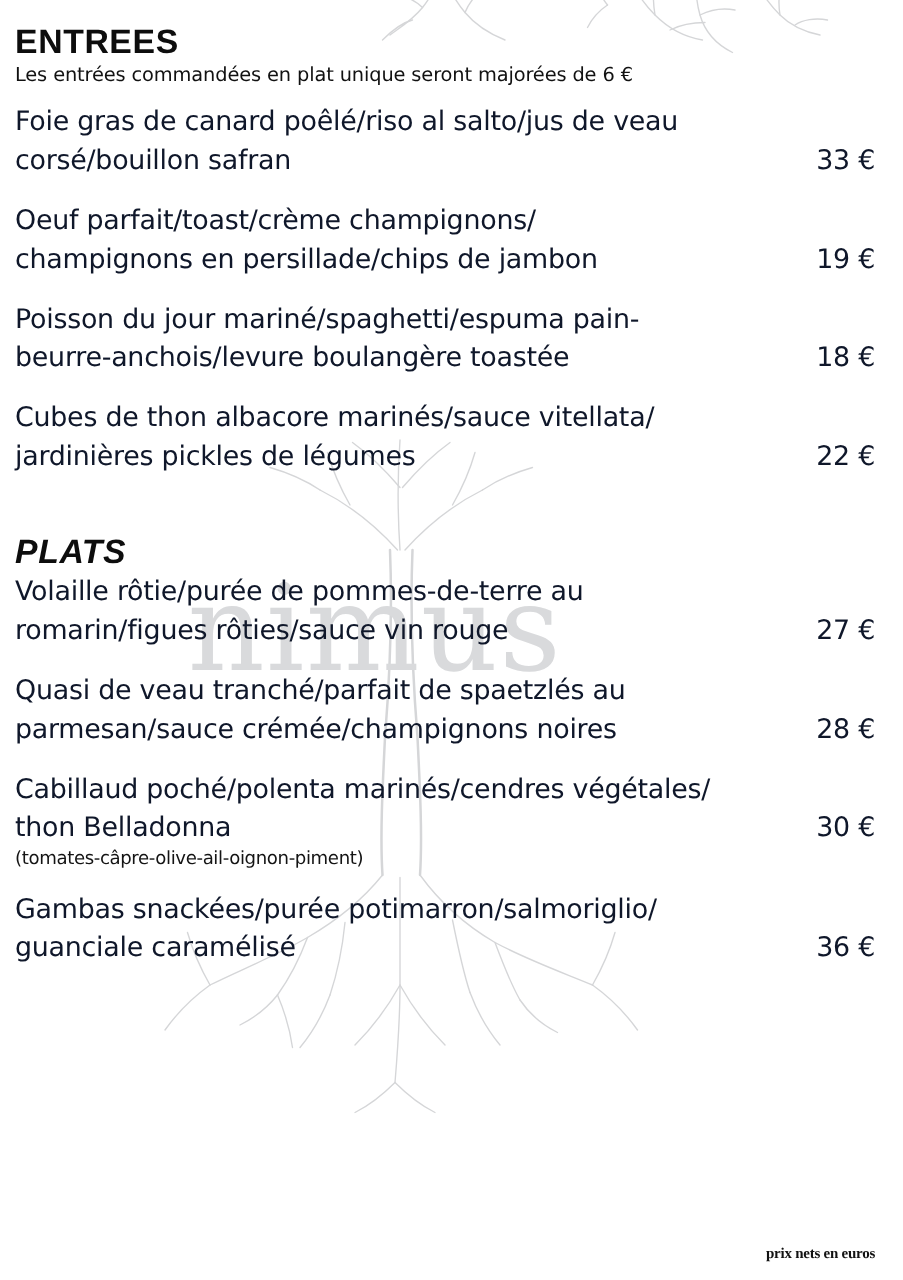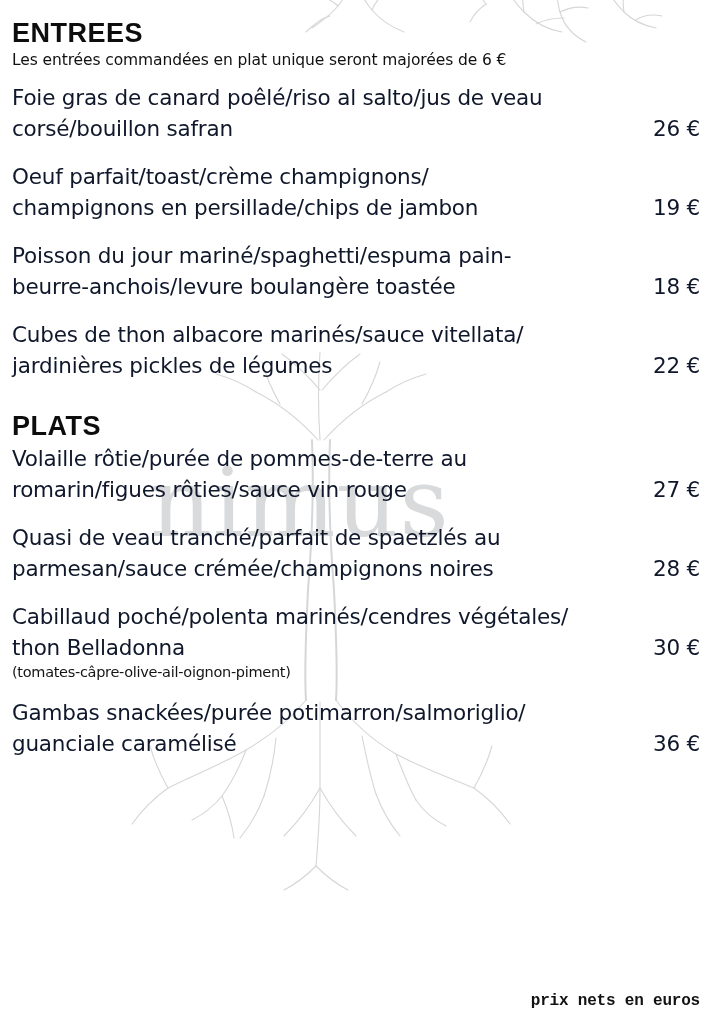--- a/index.html
+++ b/index.html
@@ -96,29 +96,29 @@
     padding-right: 2px;
   }
 
   .dish-sub {
     font-size: 14.5px;
     letter-spacing: -0.3px;
     margin-top: 1px;
     color: #141414;
   }
 
-  .plats-title { margin-top: 30px; }
+  .plats-title { margin-top: 45px; font-style: italic; }
 
   .footer-note {
     position: absolute;
     right: 22px;
     bottom: 14px;
-    font-family: Liberation Mono, monospace;
+    font-family: Liberation Serif, serif;
     font-weight: bold;
-    font-size: 16px;
+    font-size: 12px;
     letter-spacing: -0.2px;
     color: #121212;
     z-index: 3;
   }
 </style>
 </head>
 <body>
 
 <svg id="watermark" viewBox="0 0 722 1040" aria-hidden="true">
   <g stroke="#d5d6d8" stroke-width="1.1" fill="none" stroke-linecap="round">
@@ -180,21 +180,21 @@
 
   <div>
     <h1 class="section-title">ENTREES</h1>
     <div class="section-note">Les entrées commandées en plat unique seront majorées de 6 €</div>
 
     <div class="dish">
       <div class="dish-body">
         <span class="dish-line">Foie gras de canard poêlé/riso al salto/jus de veau</span>
         <span class="dish-last">
           <span class="txt">corsé/bouillon safran</span>
-          <span class="price">26 €</span>
+          <span class="price">33 €</span>
         </span>
       </div>
     </div>
 
     <div class="dish">
       <div class="dish-body">
         <span class="dish-line">Oeuf parfait/toast/crème champignons/</span>
         <span class="dish-last">
           <span class="txt">champignons en persillade/chips de jambon</span>
           <span class="price">19 €</span>

